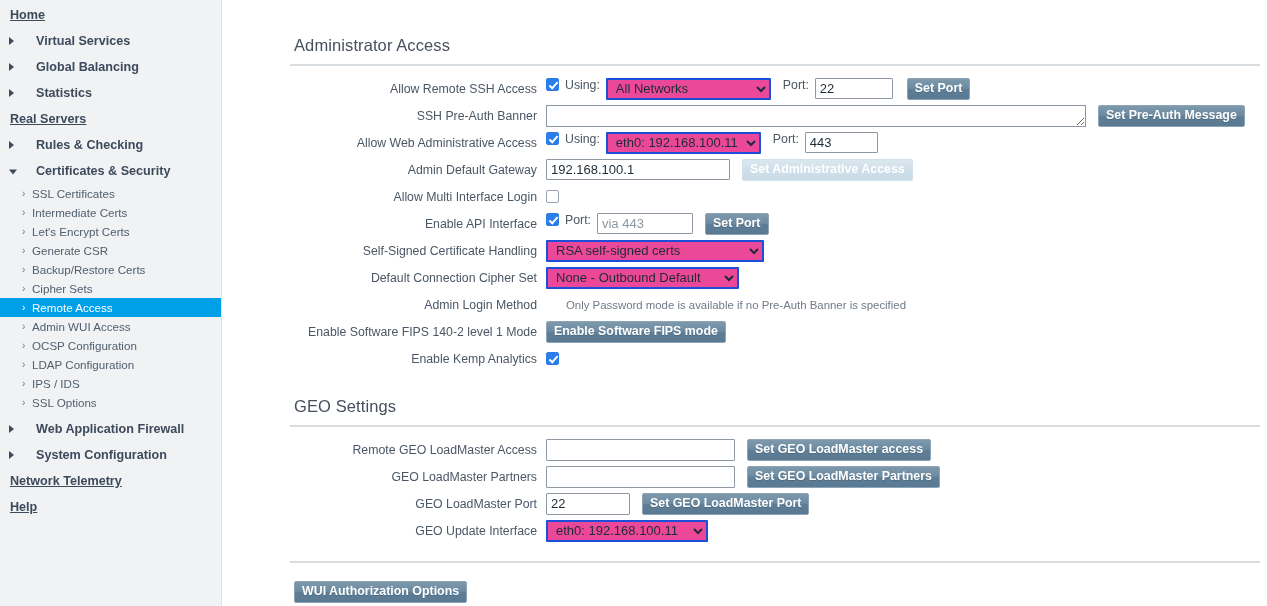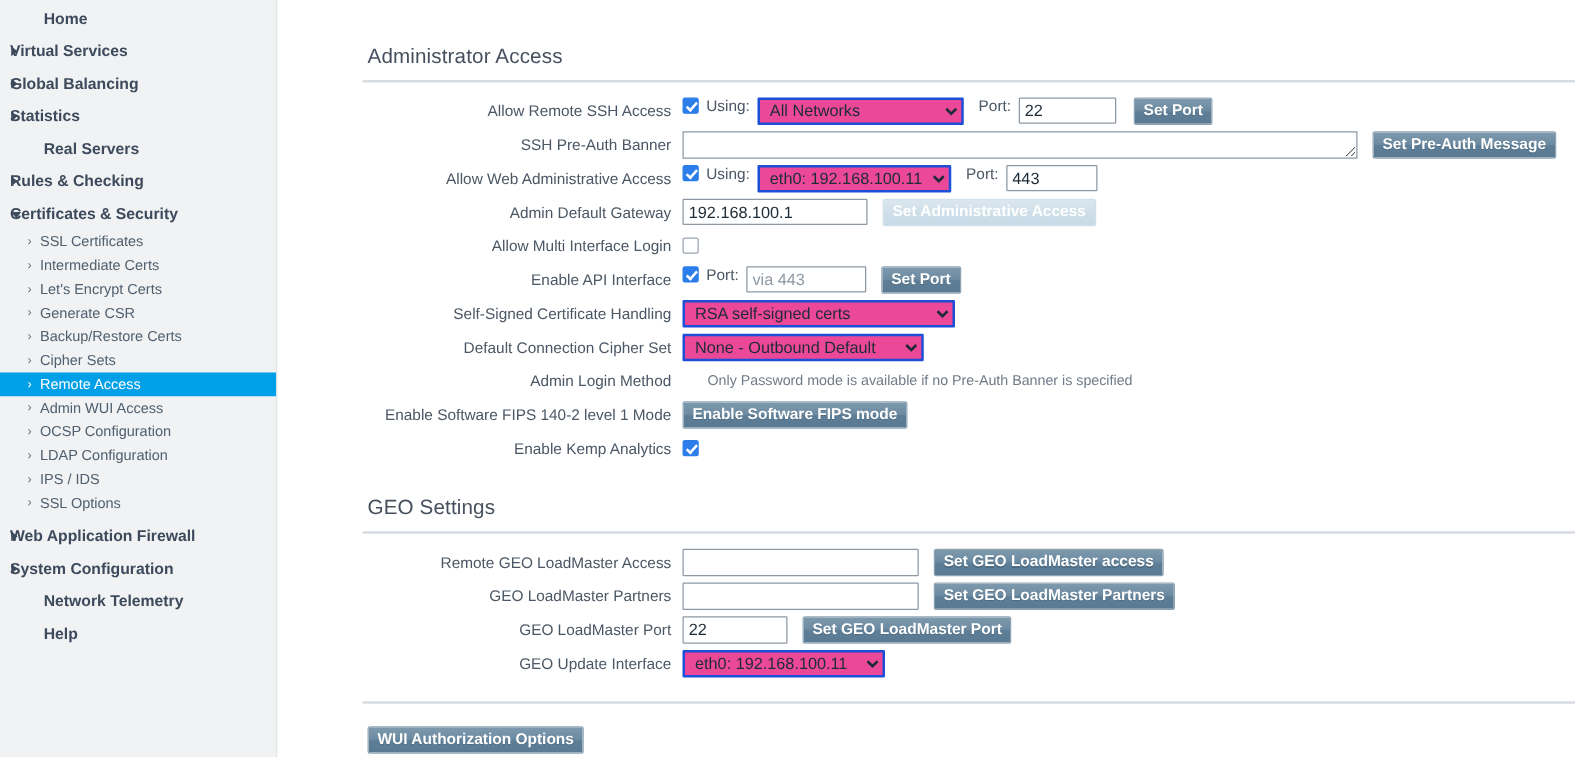--- a/index.html
+++ b/index.html
@@ -24,25 +24,25 @@
     font-size: 12.5px;
     overflow: hidden;
   }
   .nav-item {
     position: relative;
     height: 26px;
     line-height: 26px;
     color: #3d4a5c;
     font-weight: bold;
     font-size: 12.6px;
-    padding-left: 8px;
+    padding-left: 36px;
     white-space: nowrap;
     cursor: pointer;
   }
-  .nav-item.plain { padding-left: 35px; }
+  .nav-item.plain { padding-left: 10px; text-decoration: underline; }
   .nav-item .caret {
     position: absolute;
     left: 9px; top: 50%;
     width: 0; height: 0;
     transform: translateY(-50%);
   }
   .caret.right {
     border-left: 5px solid #3d4a5c;
     border-top: 4px solid transparent;
     border-bottom: 4px solid transparent;
@@ -353,21 +353,21 @@
             <option>eth0: 192.168.100.11</option>
           </select>
           <span class="inline-lbl" style="margin-left:6px">Port:</span>
           <input class="txt" style="width: 73px;" value="443">
         </div>
       </div>
 
       <div class="row">
         <div class="rlabel">Admin Default Gateway</div>
         <div class="rfield">
-          <input class="txt" style="width: 148px;" value="192.168.100.1">
+          <input class="txt" style="width: 184px;" value="192.168.100.1">
           <button class="btn disabled" style="margin-left:6px">Set Administrative Access</button>
         </div>
       </div>
 
       <div class="row">
         <div class="rlabel">Allow Multi Interface Login</div>
         <div class="rfield">
           <input type="checkbox" style="">
         </div>
       </div>

